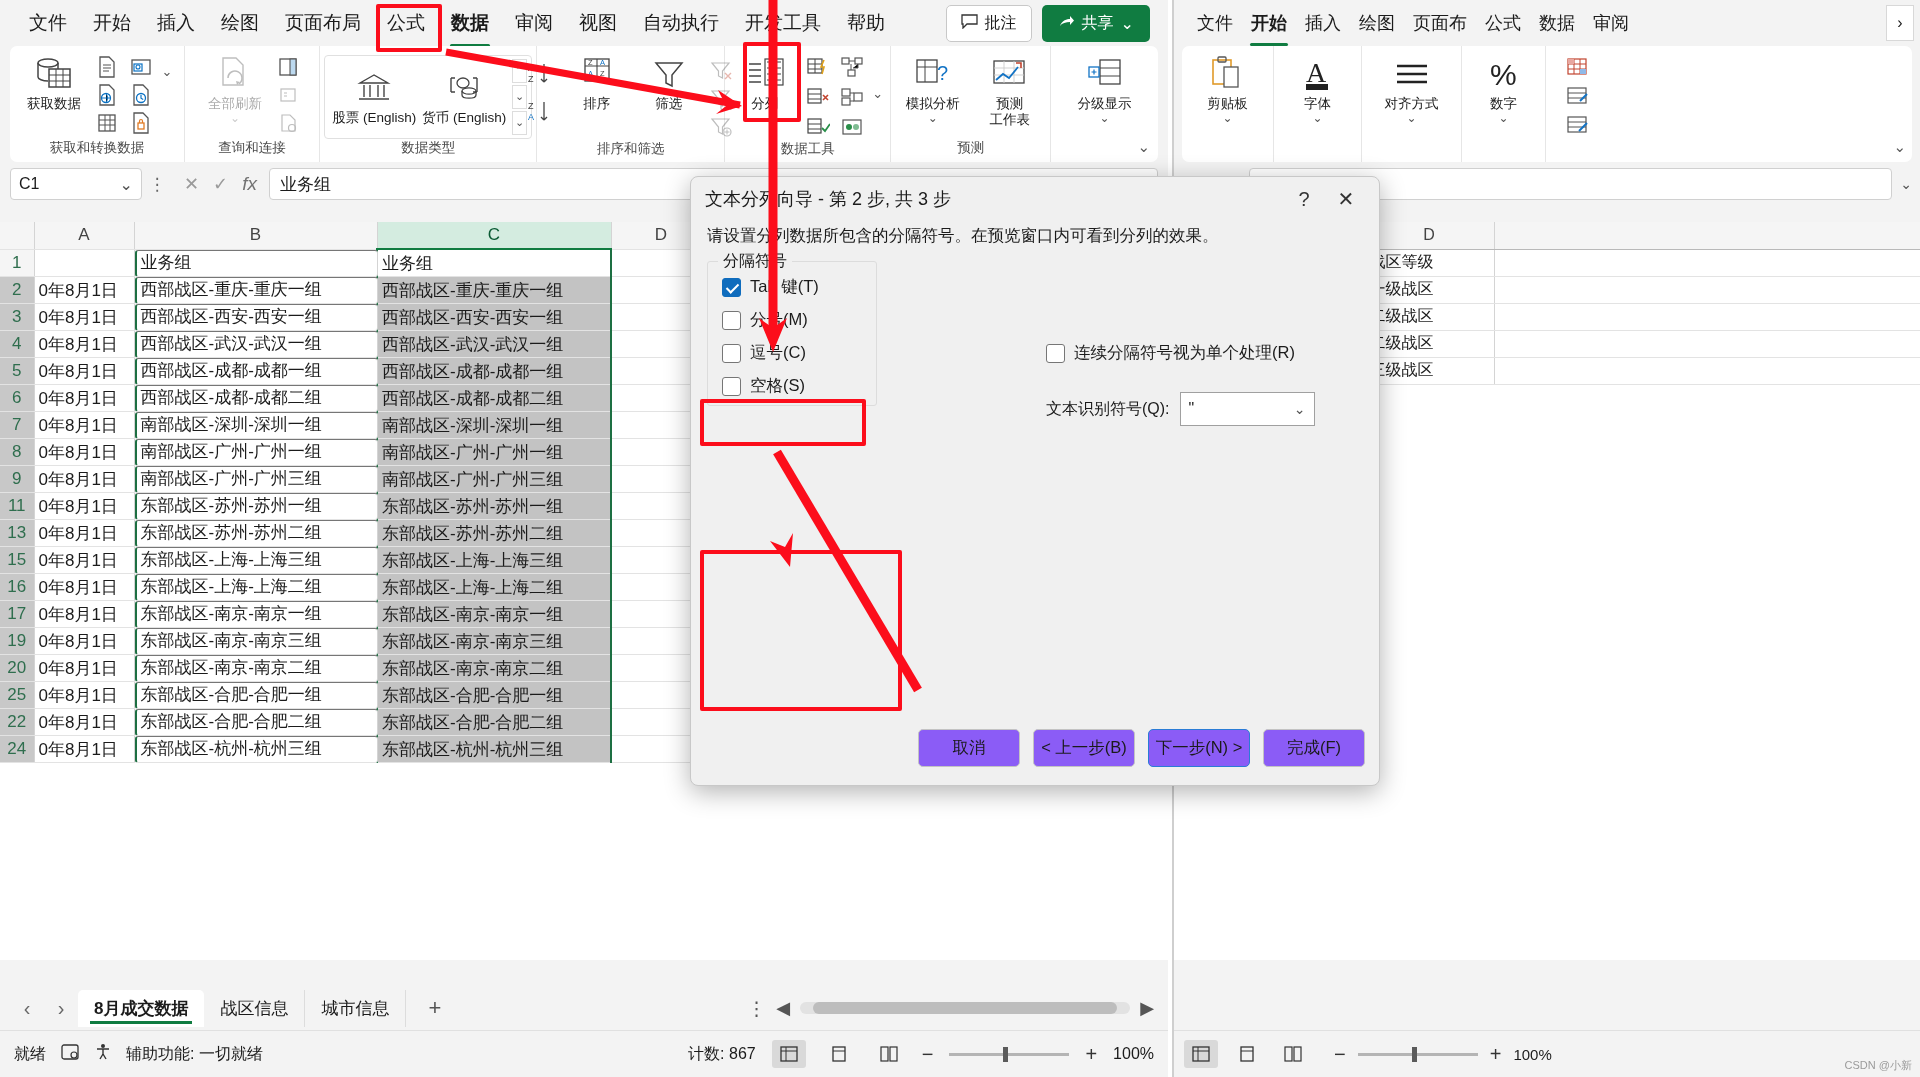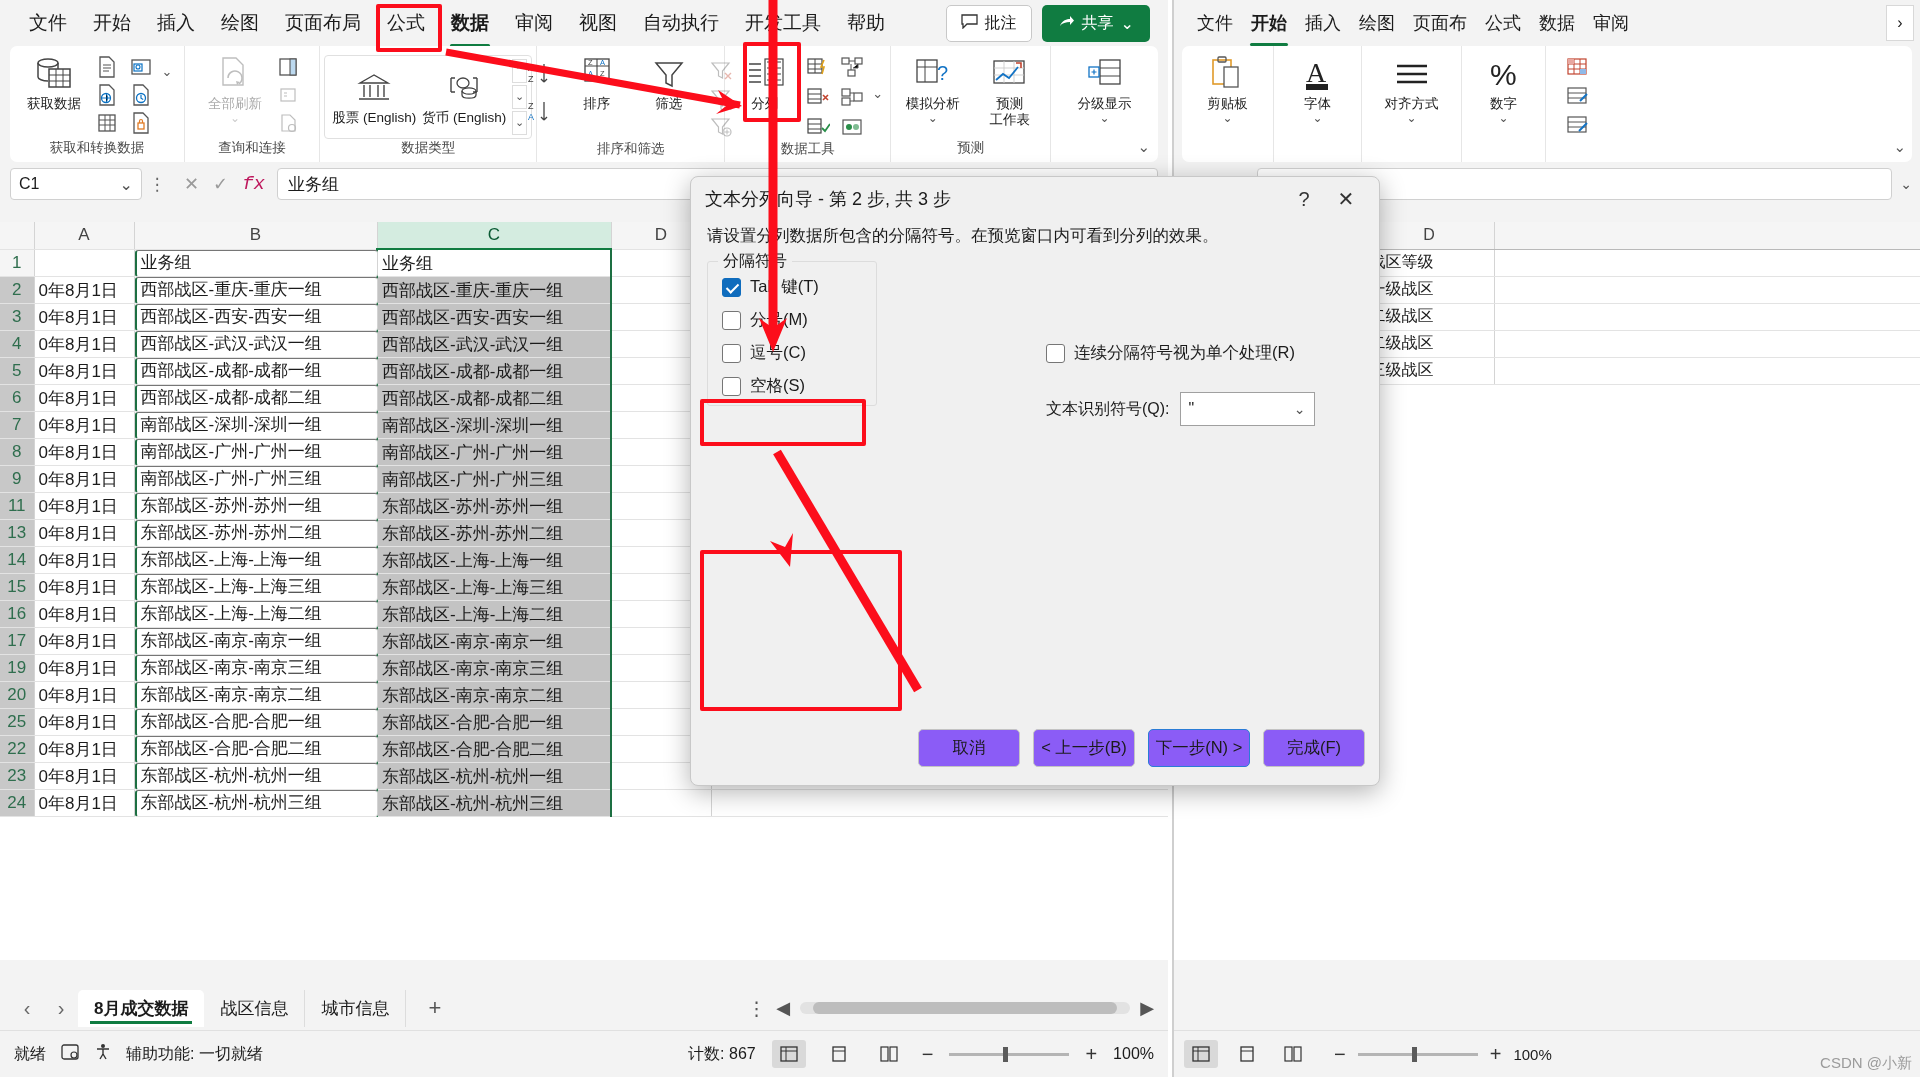--- a/index.html
+++ b/index.html
@@ -59,22 +59,22 @@
 
   
   .formulabar{ height:44px; display:flex; align-items:center; gap:0;
                padding:4px 10px; background:#f3f3f3;}
   .namebox{ width:132px; height:32px; background:#fff; border:1px solid #d0d0d0;
             border-radius:4px; display:flex; align-items:center;
             padding:0 8px; font-size:16px; justify-content:space-between;}
   .fb-sep{ width:30px; text-align:center; color:#666; font-size:17px;}
   .fb-icons{ display:flex; gap:14px; padding:0 12px; color:#9a9a9a;
              font-size:18px; align-items:center;}
-  .fx{ font-style:italic; font-family:Liberation Mono, monospace;
-       font-size:19px; color:#be185d;}
+  .fx{ font-style:italic; font-family:Liberation Sans, sans-serif;
+       font-size:19px; color:#737373;}
   .fbinput{ flex:1; height:32px; background:#fff; border:1px solid #d0d0d0;
             border-radius:4px; display:flex; align-items:center;
             padding:0 10px; font-size:17px;}
 
   
   .gridwrap{ position:absolute; left:0; top:222px; right:0; bottom:117px;
              background:#fff; overflow:hidden;}
   table.grid{ border-collapse:collapse; table-layout:fixed; width:1168px;}
   table.grid th, table.grid td{ height:27px; font-size:17px; padding:0 4px;
        overflow:hidden; white-space:nowrap; border-right:1px solid #d4d4d4;
@@ -138,21 +138,21 @@
   .r-fbar{ height:44px; display:flex; align-items:center; padding:4px 8px; gap:8px;}
   .r-gridwrap{ position:absolute; left:0; top:222px; right:0; bottom:117px;
                background:#fff; overflow:hidden;}
   table.rgrid{ border-collapse:collapse; table-layout:fixed; width:760px;}
   table.rgrid td,table.rgrid th{ height:27px; font-size:16px; padding:0 5px;
        white-space:nowrap; overflow:hidden; border-right:1px solid #d4d4d4;
        border-bottom:1px solid #e3e3e3;}
   .r-statusbar{ position:absolute; left:0; bottom:0; width:748px; height:47px;
               background:#f3f3f3; border-top:1px solid #e0e0e0;
               display:flex; align-items:center; padding:0 10px; gap:12px;}
-  .csdn{ position:absolute; right:8px; bottom:4px; font-size:15px;
+  .csdn{ position:absolute; right:8px; bottom:4px; font-size:11px;
          color:#9b9b9b;}
 
   
   #dialog{
     position:absolute; left:690px; top:176px; width:690px; height:610px;
     background:#f0f0f0; border:1px solid #c8c8c8; border-radius:8px;
     box-shadow:0 6px 26px rgba(0,0,0,.30);
     font-size:16px; overflow:hidden;
   }
   .dlg-title{ height:44px; display:flex; align-items:center; padding:0 14px;
@@ -670,28 +670,20 @@
           </tr>
           <tr>
             <td class="rowh gr">13</td>
             <td class="ca">0年8月1日</td>
             <td class="cb" style="border-left: 2px solid rgb(29, 111, 66);">东部战区-苏州-苏州二组</td>
             <td class="cc selcol" style="border-left: 2px solid rgb(29, 111, 66); border-right: 2px solid rgb(29, 111, 66);">东部战区-苏州-苏州二组</td>
             <td class="cd"></td>
             <td class=""></td>
           </tr>
           <tr>
-            <td class="rowh gr">14</td>
-            <td class="ca">0年8月1日</td>
-            <td class="cb" style="border-left: 2px solid rgb(29, 111, 66);">东部战区-上海-上海一组</td>
-            <td class="cc selcol" style="border-left: 2px solid rgb(29, 111, 66); border-right: 2px solid rgb(29, 111, 66);">东部战区-上海-上海一组</td>
-            <td class="cd"></td>
-            <td class=""></td>
-          </tr>
-          <tr>
             <td class="rowh gr">15</td>
             <td class="ca">0年8月1日</td>
             <td class="cb" style="border-left: 2px solid rgb(29, 111, 66);">东部战区-上海-上海三组</td>
             <td class="cc selcol" style="border-left: 2px solid rgb(29, 111, 66); border-right: 2px solid rgb(29, 111, 66);">东部战区-上海-上海三组</td>
             <td class="cd"></td>
             <td class=""></td>
           </tr>
           <tr>
             <td class="rowh gr">16</td>
             <td class="ca">0年8月1日</td>
@@ -730,28 +722,20 @@
             <td class="cb" style="border-left: 2px solid rgb(29, 111, 66);">东部战区-合肥-合肥一组</td>
             <td class="cc selcol" style="border-left: 2px solid rgb(29, 111, 66); border-right: 2px solid rgb(29, 111, 66);">东部战区-合肥-合肥一组</td>
             <td class="cd"></td>
             <td class=""></td>
           </tr>
           <tr>
             <td class="rowh gr">22</td>
             <td class="ca">0年8月1日</td>
             <td class="cb" style="border-left: 2px solid rgb(29, 111, 66);">东部战区-合肥-合肥二组</td>
             <td class="cc selcol" style="border-left: 2px solid rgb(29, 111, 66); border-right: 2px solid rgb(29, 111, 66);">东部战区-合肥-合肥二组</td>
-            <td class="cd"></td>
-            <td class=""></td>
-          </tr>
-          <tr>
-            <td class="rowh gr">23</td>
-            <td class="ca">0年8月1日</td>
-            <td class="cb" style="border-left: 2px solid rgb(29, 111, 66);">东部战区-杭州-杭州一组</td>
-            <td class="cc selcol" style="border-left: 2px solid rgb(29, 111, 66); border-right: 2px solid rgb(29, 111, 66);">东部战区-杭州-杭州一组</td>
             <td class="cd"></td>
             <td class=""></td>
           </tr>
           <tr>
             <td class="rowh gr">24</td>
             <td class="ca">0年8月1日</td>
             <td class="cb" style="border-left: 2px solid rgb(29, 111, 66);">东部战区-杭州-杭州三组</td>
             <td class="cc selcol" style="border-left: 2px solid rgb(29, 111, 66); border-right: 2px solid rgb(29, 111, 66);">东部战区-杭州-杭州三组</td>
             <td class="cd"></td>
             <td class=""></td>

